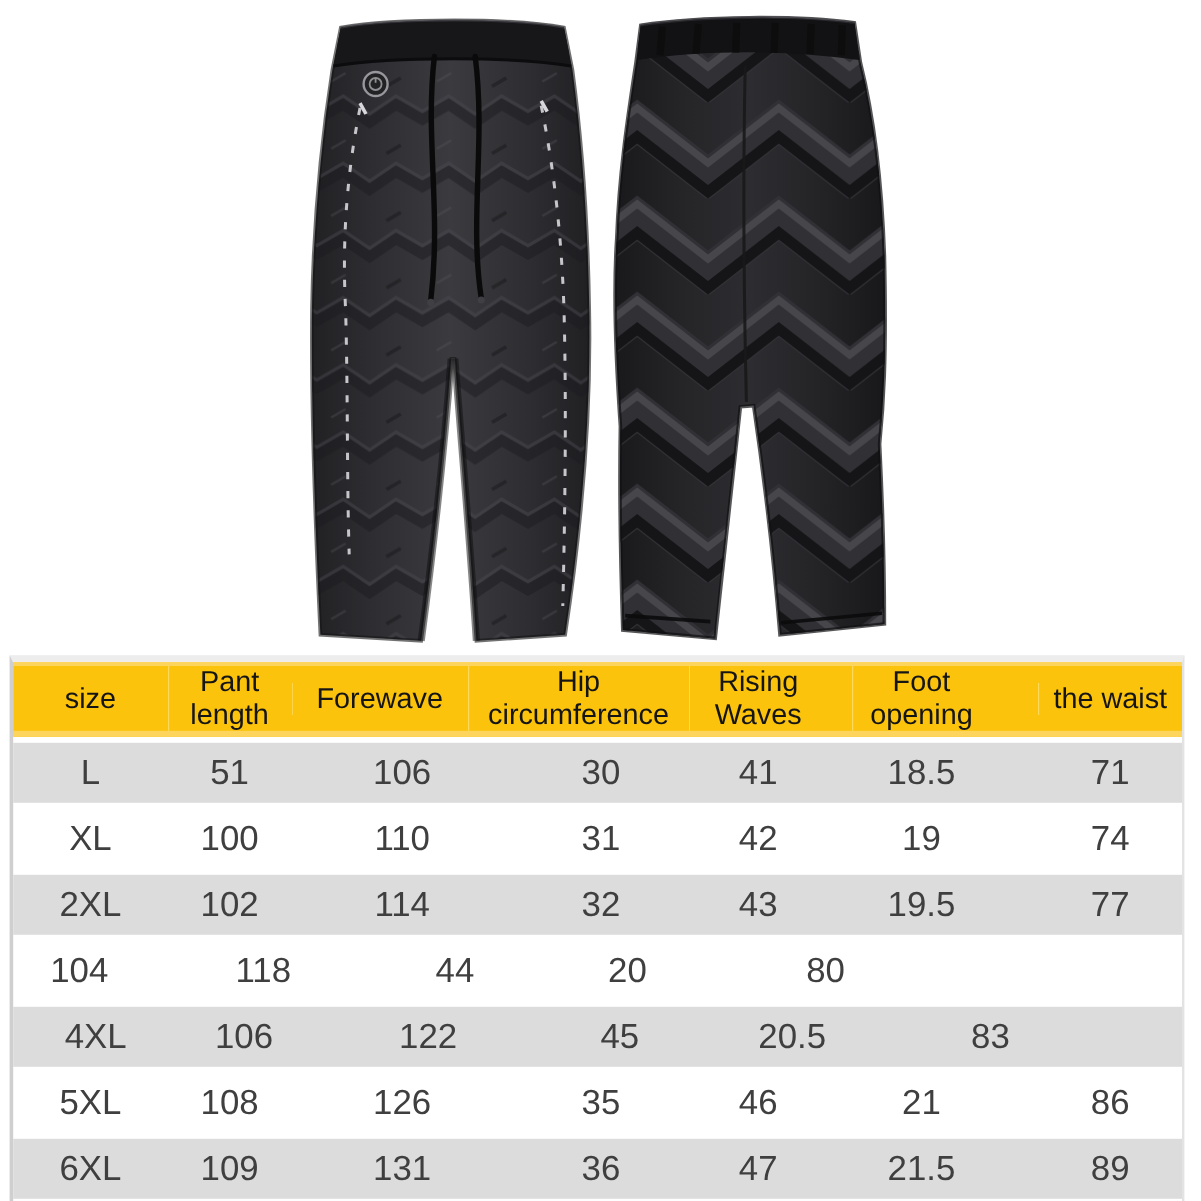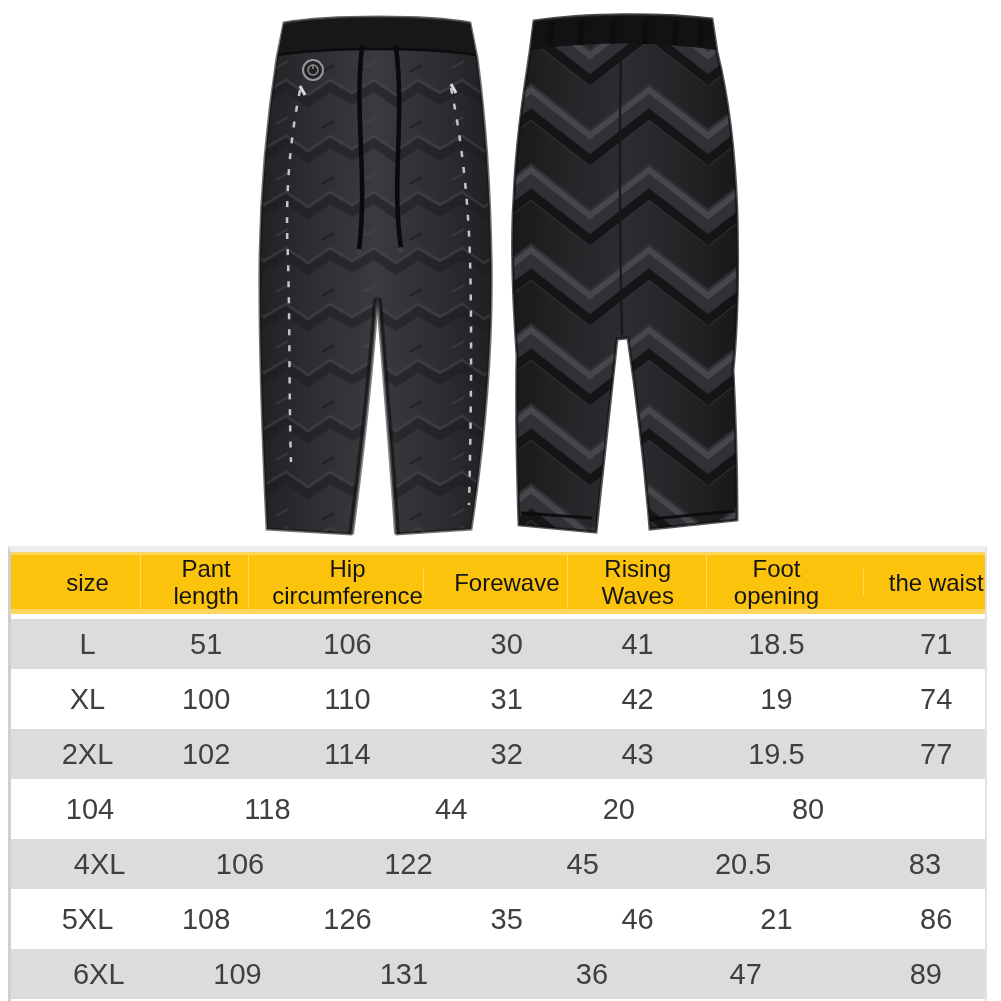--- a/index.html
+++ b/index.html
@@ -22,21 +22,21 @@
     background:#fbc30b;
     border-top:3px solid #fdd45c; border-bottom:5px solid #fdd45c;
     font-size:24px; line-height:27px; color:#151515;
   }
   .thead .tcell + .tcell { box-shadow: inset 1px 0 0 rgba(255,236,160,.55); }
   .trow {
     display:flex; align-items:center; height:50px; margin-top:5px;
     font-size:29px; color:#3f3f3f;
   }
   .trow.alt { background:#dcdcdd; }
-  .tcell { text-align:center;padding-left:24px; }
+  .tcell { text-align:center; }
   .c0 { width:14.1%; } .c1 { width:11.3%; } .c2 { width:20.2%; }
   .c3 { width:16.1%; } .c4 { width:12.6%; } .c5 { width:12.6%;margin-left:21px; } .c6 { width:13.1%;margin-left:40px; }
 </style>
 </head>
 <body>
 
 <div class="canvas">
 
   <svg class="product" width="1001" height="545" viewBox="0 0 1001 545">
     <defs>
@@ -144,22 +144,22 @@
 
       <path d="M 521,513 L 592,518" fill="none" stroke="#0b0b0c" stroke-width="3" opacity="0.9"></path>
       <path d="M 651,519 L 735,511" fill="none" stroke="#0b0b0c" stroke-width="3" opacity="0.9"></path>
     </g>
   </svg>
 
   <div class="size-table">
     <div class="thead">
       <div class="tcell c0">size</div>
       <div class="tcell c1">Pant length</div>
+      <div class="tcell c3">Forewave</div>
       <div class="tcell c2">Hip circumference</div>
-      <div class="tcell c3">Forewave</div>
       <div class="tcell c4">Rising Waves</div>
       <div class="tcell c5">Foot opening</div>
       <div class="tcell c6">the waist</div>
     </div>
 
     <div class="trow alt">
       <div class="tcell c0">L</div>
       <div class="tcell c1">51</div>
       <div class="tcell c2">106</div>
       <div class="tcell c3">30</div>
@@ -214,16 +214,17 @@
       <div class="tcell c5">21</div>
       <div class="tcell c6">86</div>
     </div>
 
     <div class="trow alt">
       <div class="tcell c0">6XL</div>
       <div class="tcell c1">109</div>
       <div class="tcell c2">131</div>
       <div class="tcell c3">36</div>
       <div class="tcell c4">47</div>
+      <div class="tcell c5">21.5</div>
       <div class="tcell c6">89</div>
     </div>
   </div>
 </div>
 
 </body></html>

